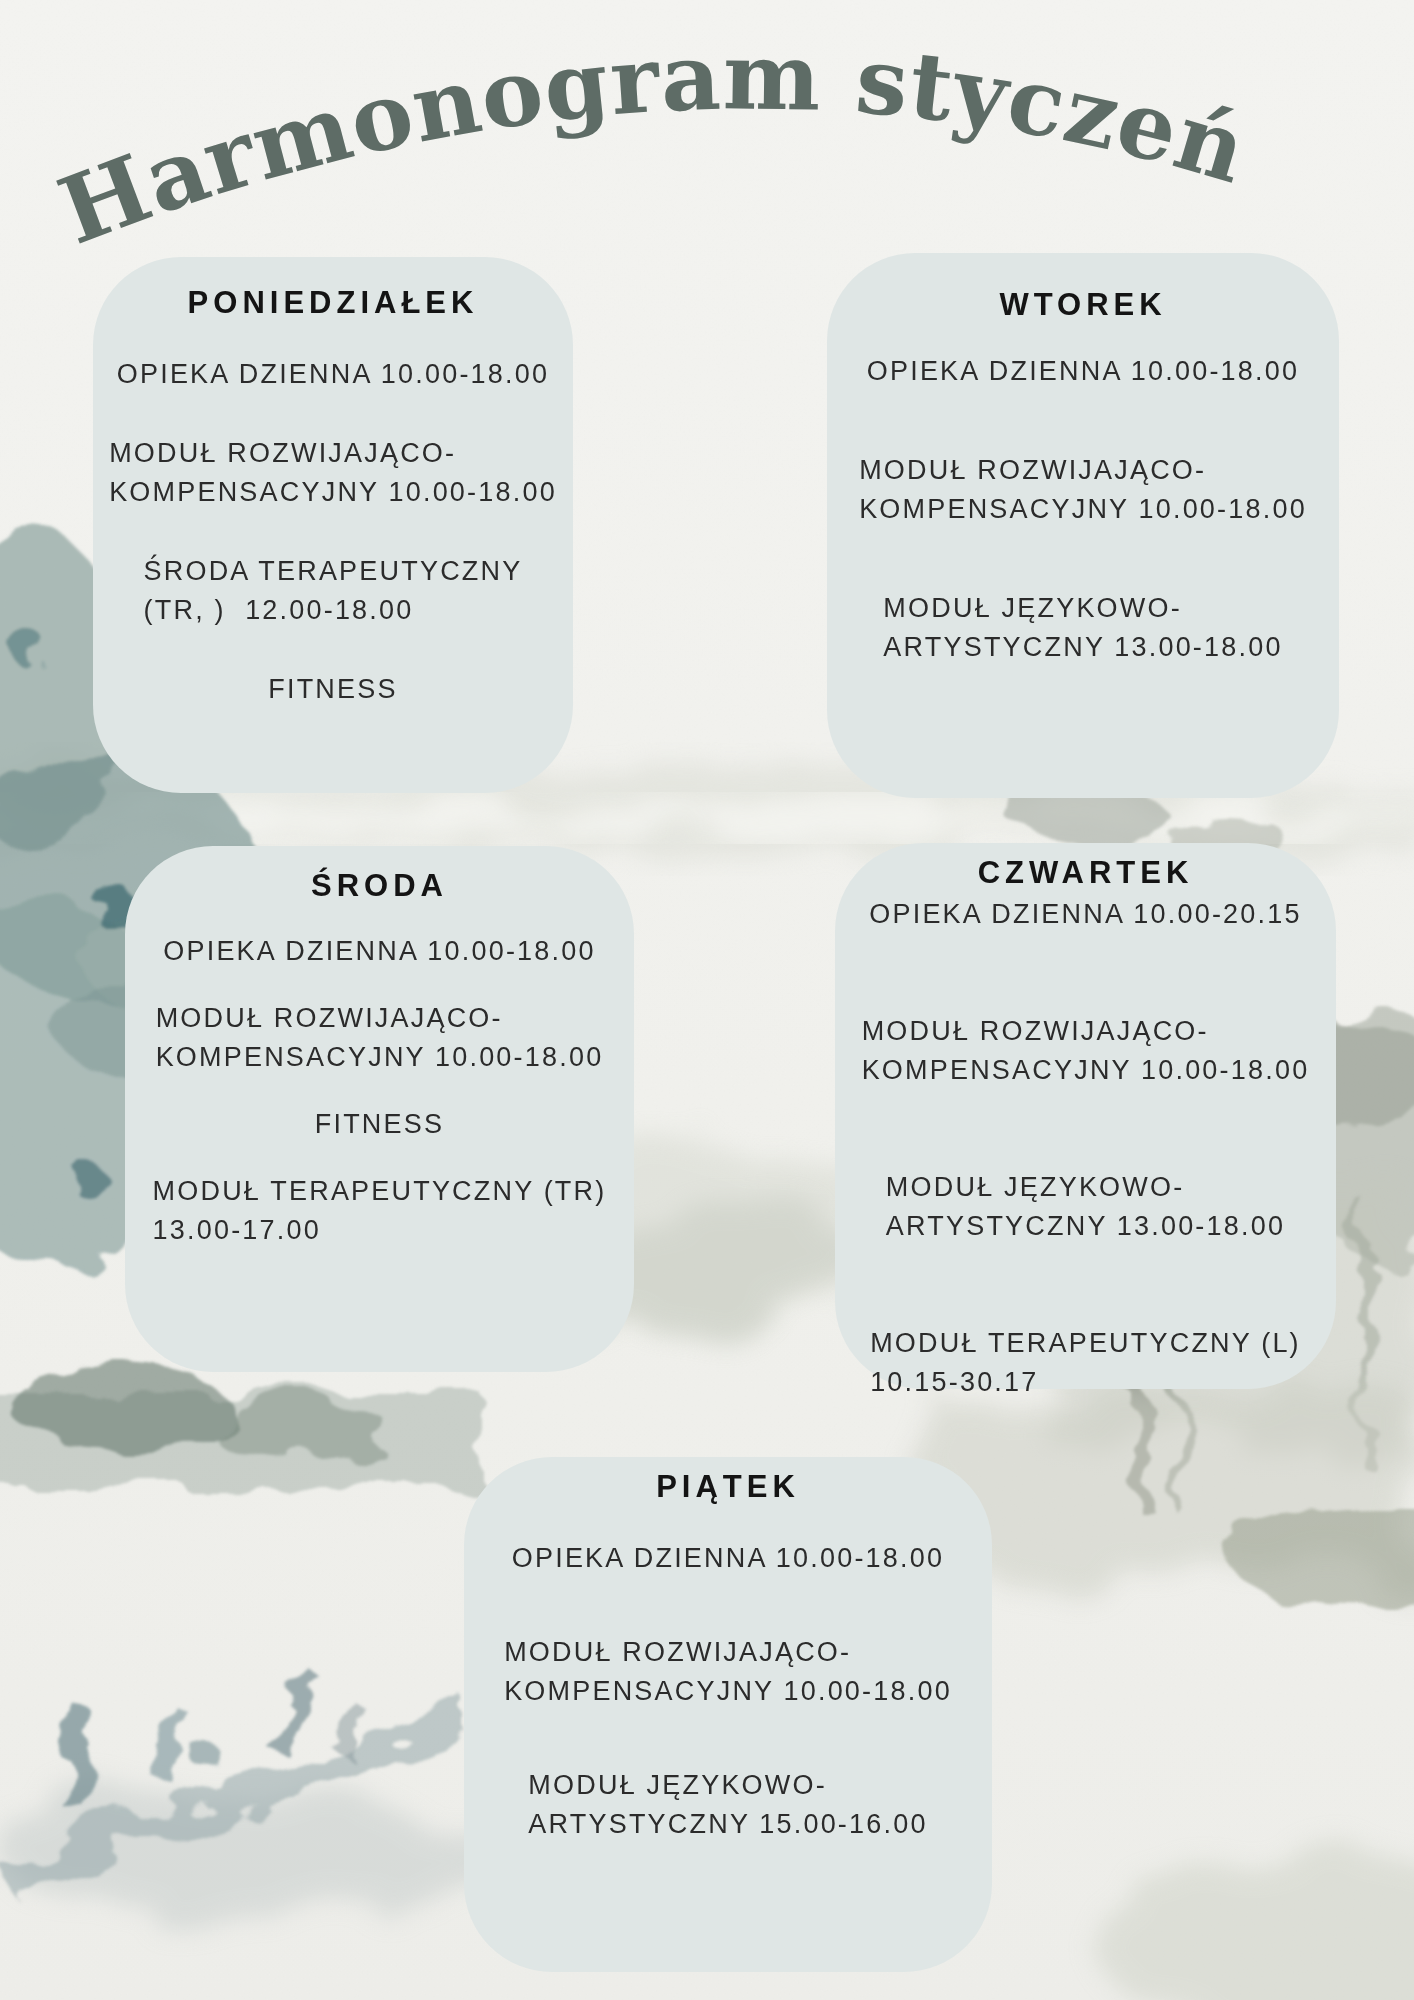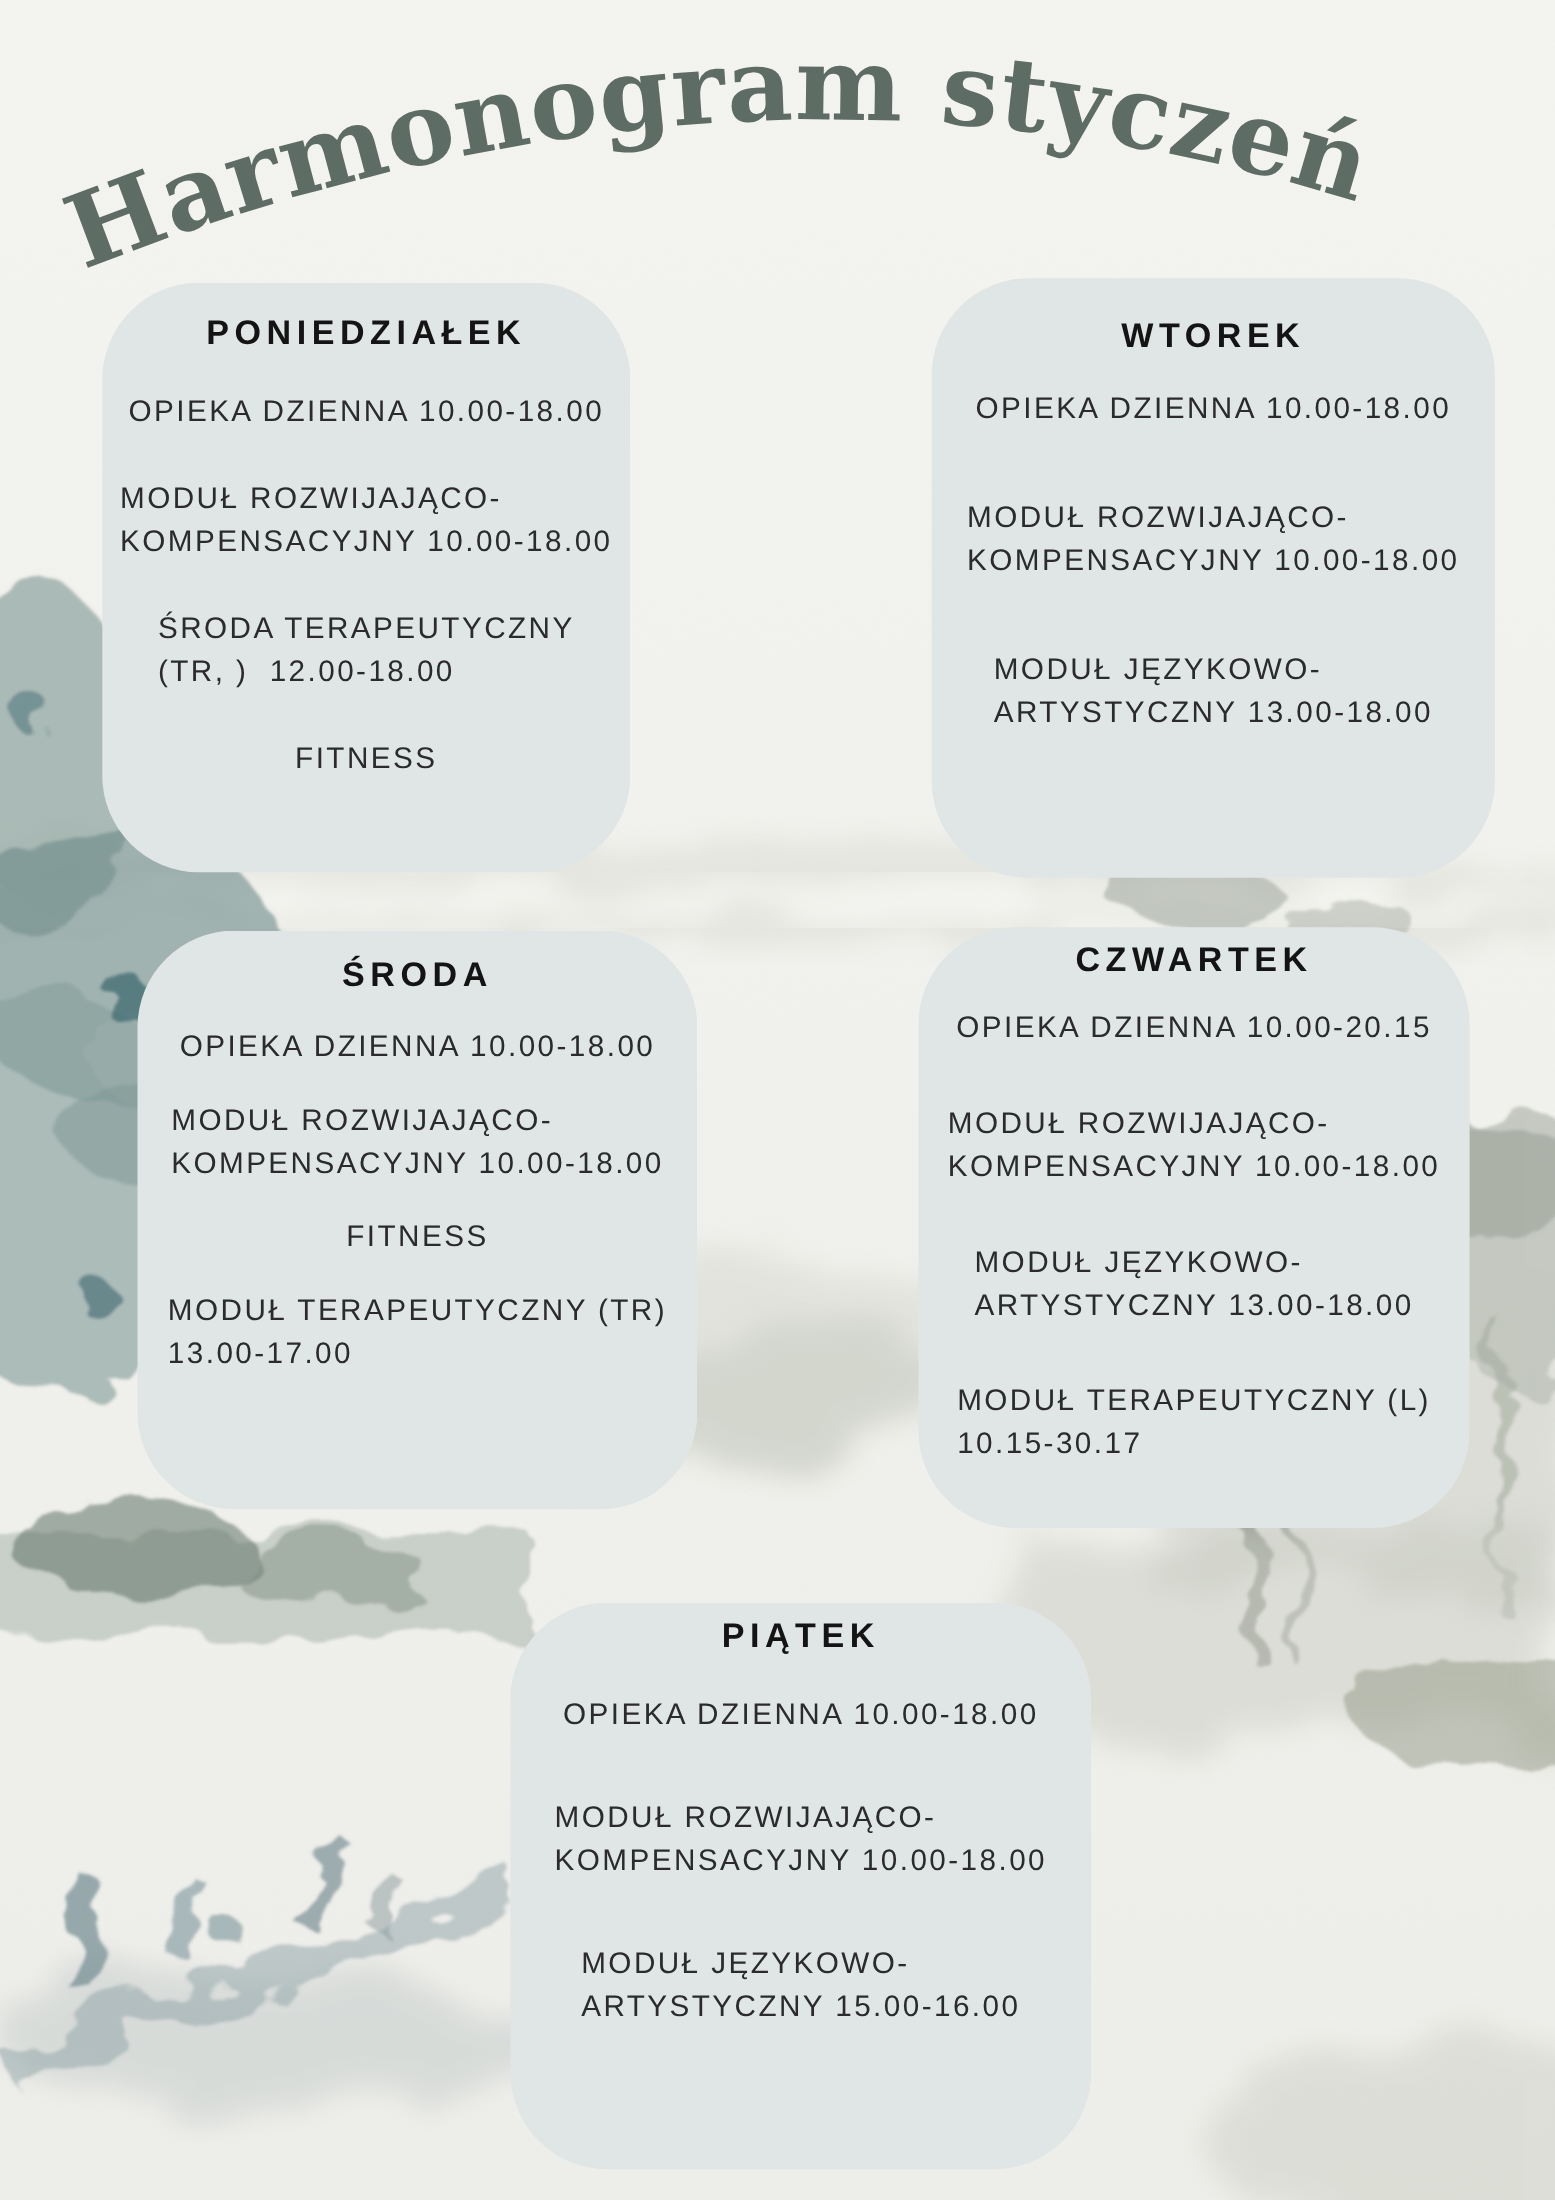--- a/index.html
+++ b/index.html
@@ -18,26 +18,26 @@
   }
   .day-name{
     font-weight:bold;font-size:31px;letter-spacing:5px;line-height:44px;color:#141414;
   }
   .entries{display:flex;flex-direction:column;align-items:center;}
   .entry{display:flex;flex-direction:column;align-items:flex-start;}
   .line{font-size:27px;letter-spacing:2.2px;line-height:39px;white-space:pre;color:#2b2b2b;}
 
   .card-pn{left:93px;top:257px;width:480px;height:536px;padding-top:24px;}
   .card-pn .entries{margin-top:30px;gap:40px;}
-  .card-wt{left:827px;top:253px;width:512px;height:545px;padding-top:30px;margin-left:20px;}
+  .card-wt{left:827px;top:253px;width:512px;height:545px;padding-top:30px;}
   .card-wt .entries{margin-top:25px;gap:60px;}
   .card-sr{left:77px;top:846px;width:509px;height:526px;padding-top:18px;margin-left:48px;}
   .card-sr .entries{margin-top:24px;gap:28px;}
   .card-cz{left:835px;top:843px;width:501px;height:546px;padding-top:8px;}
-  .card-cz .entries{margin-top:20px;gap:48px;}
+  .card-cz .entries{gap:78px;}
   .card-pt{left:464px;top:1457px;width:528px;height:515px;padding-top:8px;}
   .card-pt .entries{margin-top:30px;gap:55px;}
 </style>
 </head>
 <body>
 
 <svg class="bg-svg" width="1414" height="2000" viewBox="0 0 1414 2000" aria-hidden="true">
   <defs>
     <filter id="wc" x="-40%" y="-40%" width="180%" height="180%">
       <feTurbulence type="fractalNoise" baseFrequency="0.012 0.02" numOctaves="3" seed="7" result="n"></feTurbulence>

